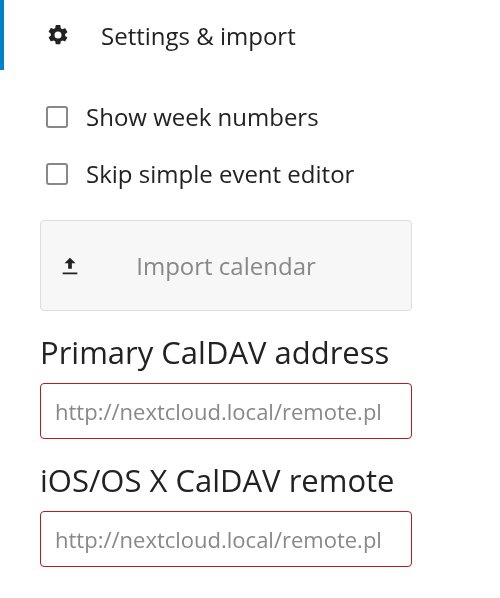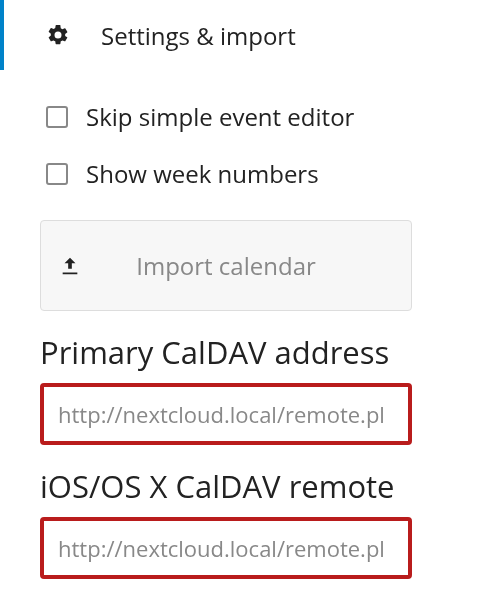--- a/index.html
+++ b/index.html
@@ -107,21 +107,21 @@
   .field-label {
     font-size: 31px;
     color: #222;
     margin-bottom: 10px;
   }
   .field-input {
     width: 100%;
     font-size: 22px;
     color: #888;
     padding: 12px 14px;
-    border: 4px solid #b91c1c;
+    border: 1px solid #b91c1c;
     border-radius: 4px;
     font-family: inherit;
     background: #fff;
     overflow: hidden;
     white-space: nowrap;
   }
 </style>
 </head>
 <body>
 
@@ -135,26 +135,26 @@
           <path d="M19.14,12.94a7.14,7.14,0,0,0,.05-.94,7.14,7.14,0,0,0-.05-.94l2.03-1.58a.5.5,0,0,0,.12-.64l-1.92-3.32a.5.5,0,0,0-.61-.22l-2.39.96a7.03,7.03,0,0,0-1.62-.94l-.36-2.54A.5.5,0,0,0,13.9,2h-3.8a.5.5,0,0,0-.49.42L9.25,4.96a7.03,7.03,0,0,0-1.62.94l-2.39-.96a.5.5,0,0,0-.61.22L2.71,8.48a.5.5,0,0,0,.12.64L4.86,10.7a7.14,7.14,0,0,0-.05.94,7.14,7.14,0,0,0,.05.94L2.83,14.16a.5.5,0,0,0-.12.64l1.92,3.32a.5.5,0,0,0,.61.22l2.39-.96a7.03,7.03,0,0,0,1.62.94l.36,2.54a.5.5,0,0,0,.49.42h3.8a.5.5,0,0,0,.49-.42l.36-2.54a7.03,7.03,0,0,0,1.62-.94l2.39.96a.5.5,0,0,0,.61-.22l1.92-3.32a.5.5,0,0,0-.12-.64ZM12,15.5A3.5,3.5,0,1,1,15.5,12,3.5,3.5,0,0,1,12,15.5Z"></path>
         </svg>
     </span>
     <span class="title">Settings &amp; import</span>
   </div>
 
   <div class="checks">
 
     <label class="check-row">
       <span class="fake-checkbox"></span>
-      <span class="check-label">Skip simple event editor</span>
+      <span class="check-label">Show week numbers</span>
     </label>
 
     <label class="check-row">
       <span class="fake-checkbox"></span>
-      <span class="check-label">Show week numbers</span>
+      <span class="check-label">Skip simple event editor</span>
     </label>
 
   </div>
 
   <div class="import-row">
     <div class="import-btn">
       <span class="up-icon">
         <svg viewBox="0 0 24 24">
             <path d="M12 3l6 6h-4v6h-4V9H6l6-6zm-8 16h16v2H4v-2z"></path>
           </svg>

